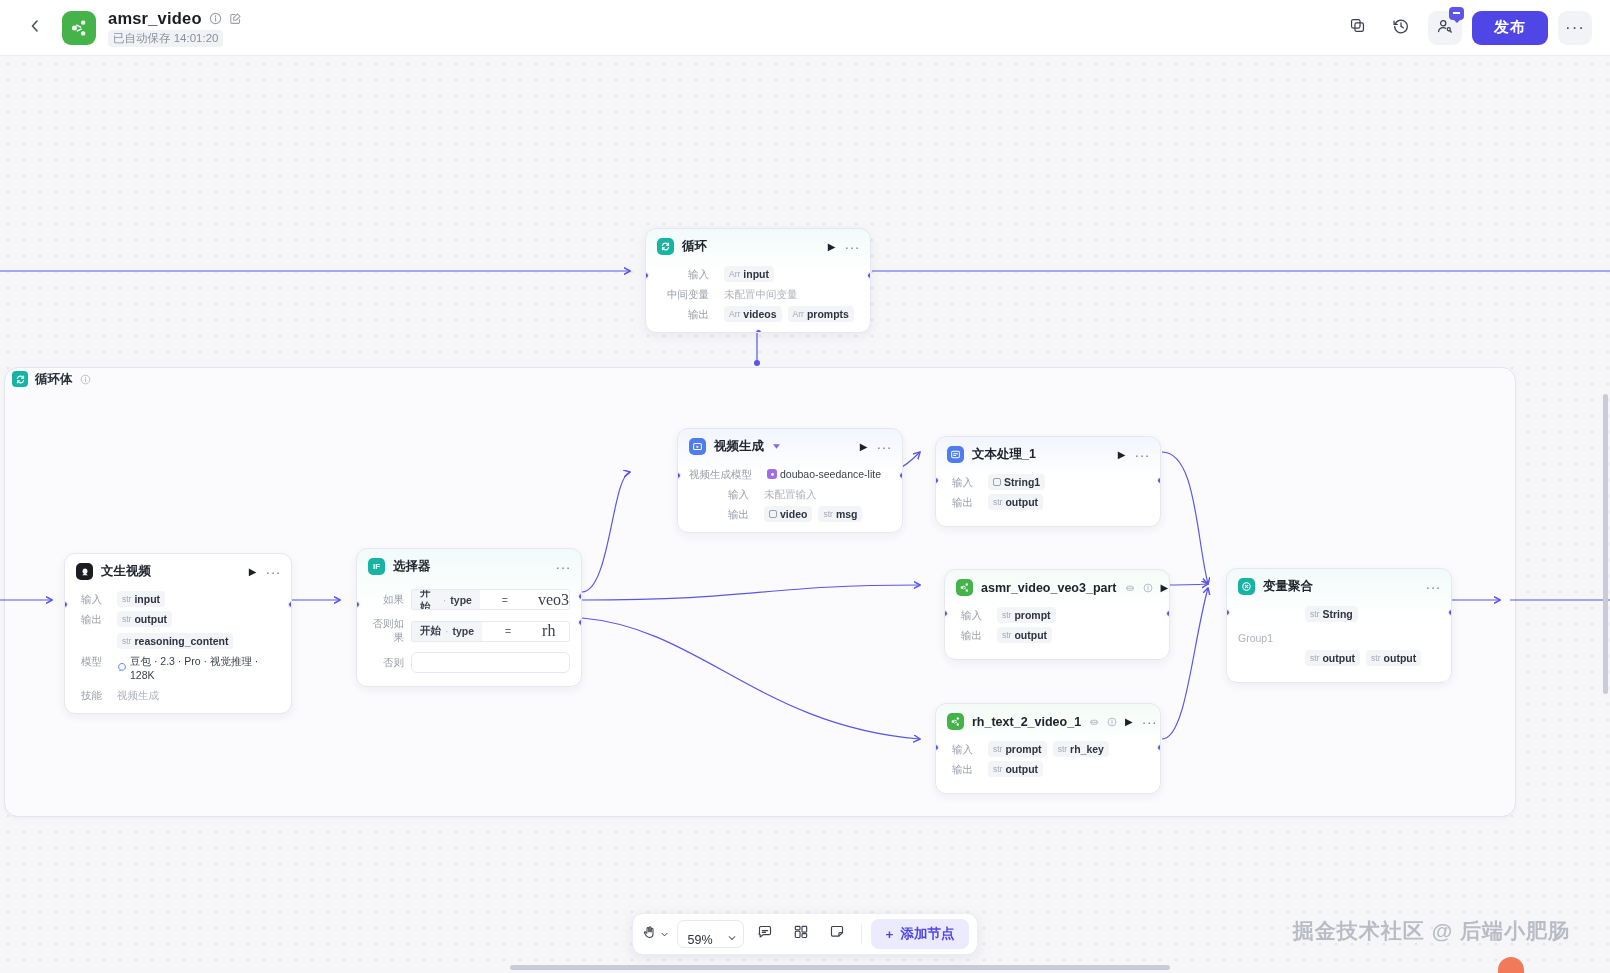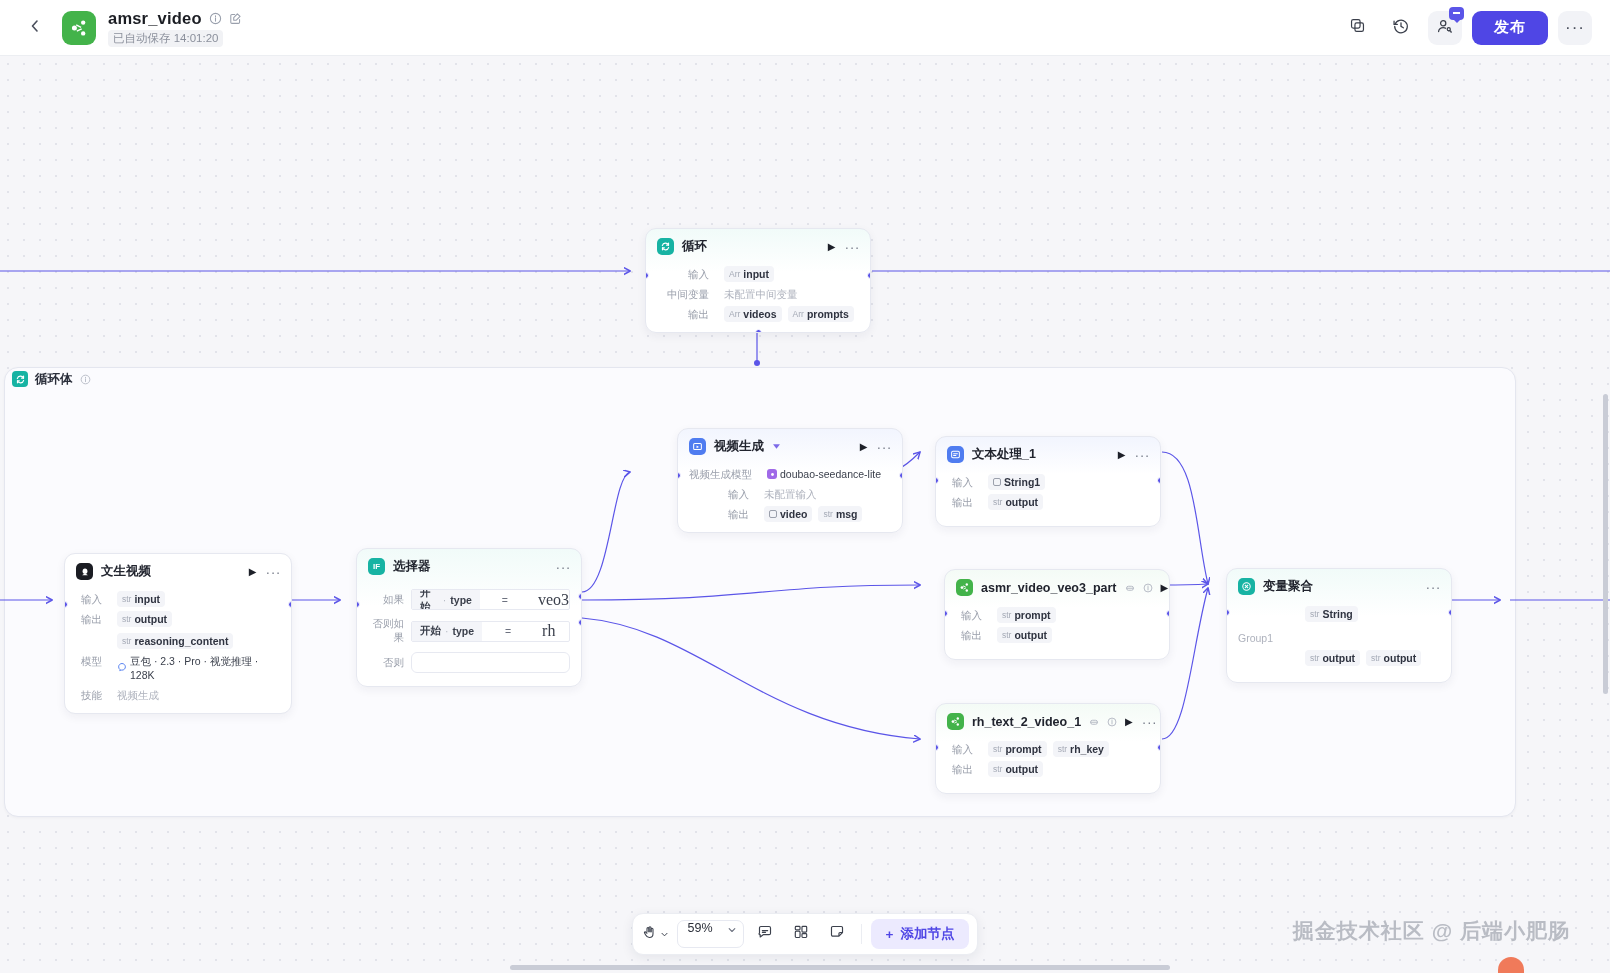--- a/index.html
+++ b/index.html
@@ -167,21 +167,21 @@
     height: 42px; background: #fff; border: 1px solid #ebedf2; border-radius: 11px;
     box-shadow: 0 3px 12px rgba(30,35,60,.08); display: flex; align-items: center;
     padding: 0 8px; gap: 6px;
   }
   .bar-btn {
     height: 30px; min-width: 30px; border-radius: 7px; display: flex;
     align-items: center; justify-content: center; color: #3c414d; cursor: pointer; gap: 3px;
   }
   .zoom-box {
     height: 28px; border: 1px solid #e7e9f1; border-radius: 7px; display: flex;
-    align-items: flex-start; padding: 0 6px 0 10px; gap: 14px; cursor: pointer;
+    align-items: flex-end; padding: 0 6px 0 10px; gap: 14px; cursor: pointer;
   }
   .zoom-val { font-size: 12.5px; color: #2b2f3a; }
   .divider { width: 1px; height: 20px; background: #ebedf2; margin: 0 3px; }
   .add-node-btn {
     height: 30px; border-radius: 8px; background: #eceafe; color: #4f46e5;
     display: flex; align-items: center; gap: 7px; padding: 0 15px;
     font-size: 13.5px; font-weight: bold; cursor: pointer;
   }
   .run-btn {
     height: 32px; border-radius: 8px; background: #1fb356; color: #fff;

